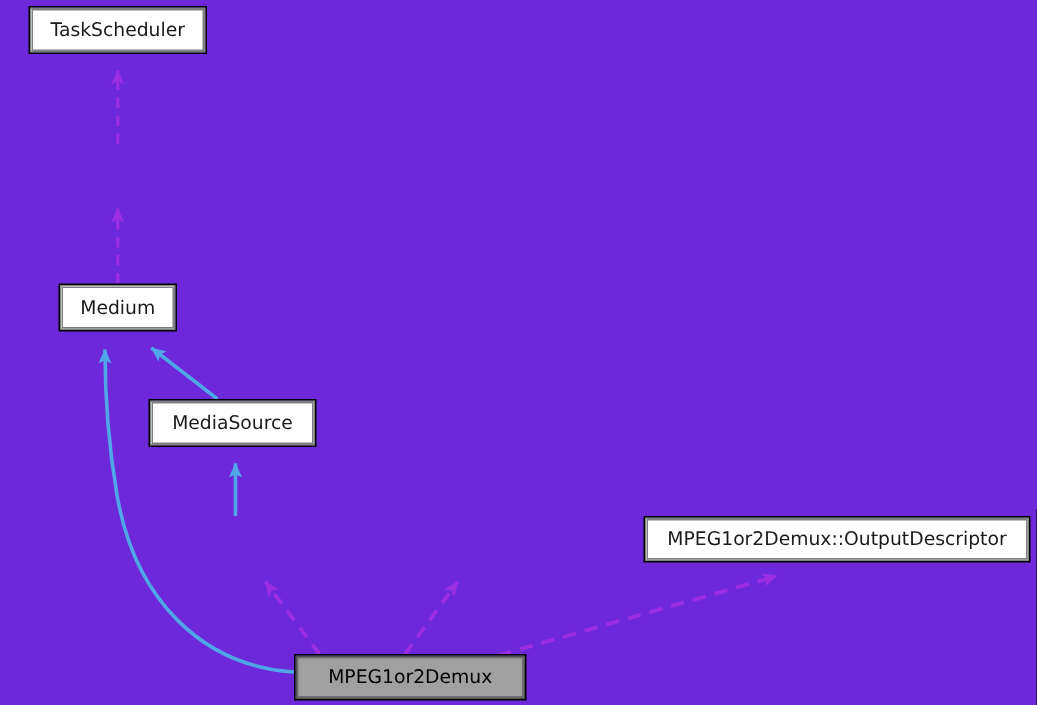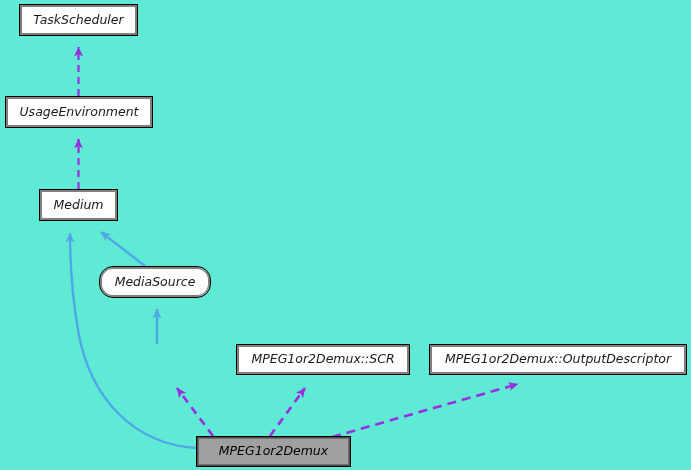--- a/index.html
+++ b/index.html
@@ -4,24 +4,23 @@
 <style>
   html, body {
     margin: 0;
     padding: 0;
     background: #000000;
   }
   #diagram-root {
     position: relative;
     width: 691px;
     height: 470px;
-    background: #5eead4;
+    background: #6d28d9;
     overflow: hidden;
     font-family: "DejaVu Sans", "Liberation Sans", sans-serif;
-    font-style: italic;
   }
   #edge-layer {
     position: absolute;
     left: 0;
     top: 0;
     width: 691px;
     height: 470px;
   }
   .node {
     position: absolute;
@@ -85,36 +84,30 @@
 
     <path d="M 270,436 L 305,388" stroke="#9a2ee0" stroke-width="2.6" fill="none" stroke-dasharray="8,6" marker-end="url(#arrow-purple)"></path>
 
     <path d="M 332,437 L 518,384" stroke="#9a2ee0" stroke-width="2.6" fill="none" stroke-dasharray="9,6" marker-end="url(#arrow-purple)"></path>
   </svg>
 
   <div class="node" style="left:20px; top:5px; width:117px; height:30px;">
     <span class="node-label">TaskScheduler</span>
   </div>
 
-  <div class="node" style="left:6px; top:97px; width:146px; height:30px;">
-    <span class="node-label">UsageEnvironment</span>
-  </div>
 
   <div class="node" style="left:40px; top:190px; width:77px; height:30px;">
     <span class="node-label">Medium</span>
   </div>
 
-  <div class="node" style="left:100px; top:267px; width:110px; height:30px;border-radius:13px;">
+  <div class="node" style="left:100px; top:267px; width:110px; height:30px;">
     <span class="node-label">MediaSource</span>
   </div>
 
 
-  <div class="node" style="left:237px; top:345px; width:172px; height:29px;">
-    <span class="node-label">MPEG1or2Demux::SCR</span>
-  </div>
 
   <div class="node" style="left:430px; top:345px; width:256px; height:29px;">
     <span class="node-label">MPEG1or2Demux::OutputDescriptor</span>
   </div>
 
   <div class="node highlight" style="left:197px; top:437px; width:153px; height:29px;">
     <span class="node-label">MPEG1or2Demux</span>
   </div>
 
 </div>

